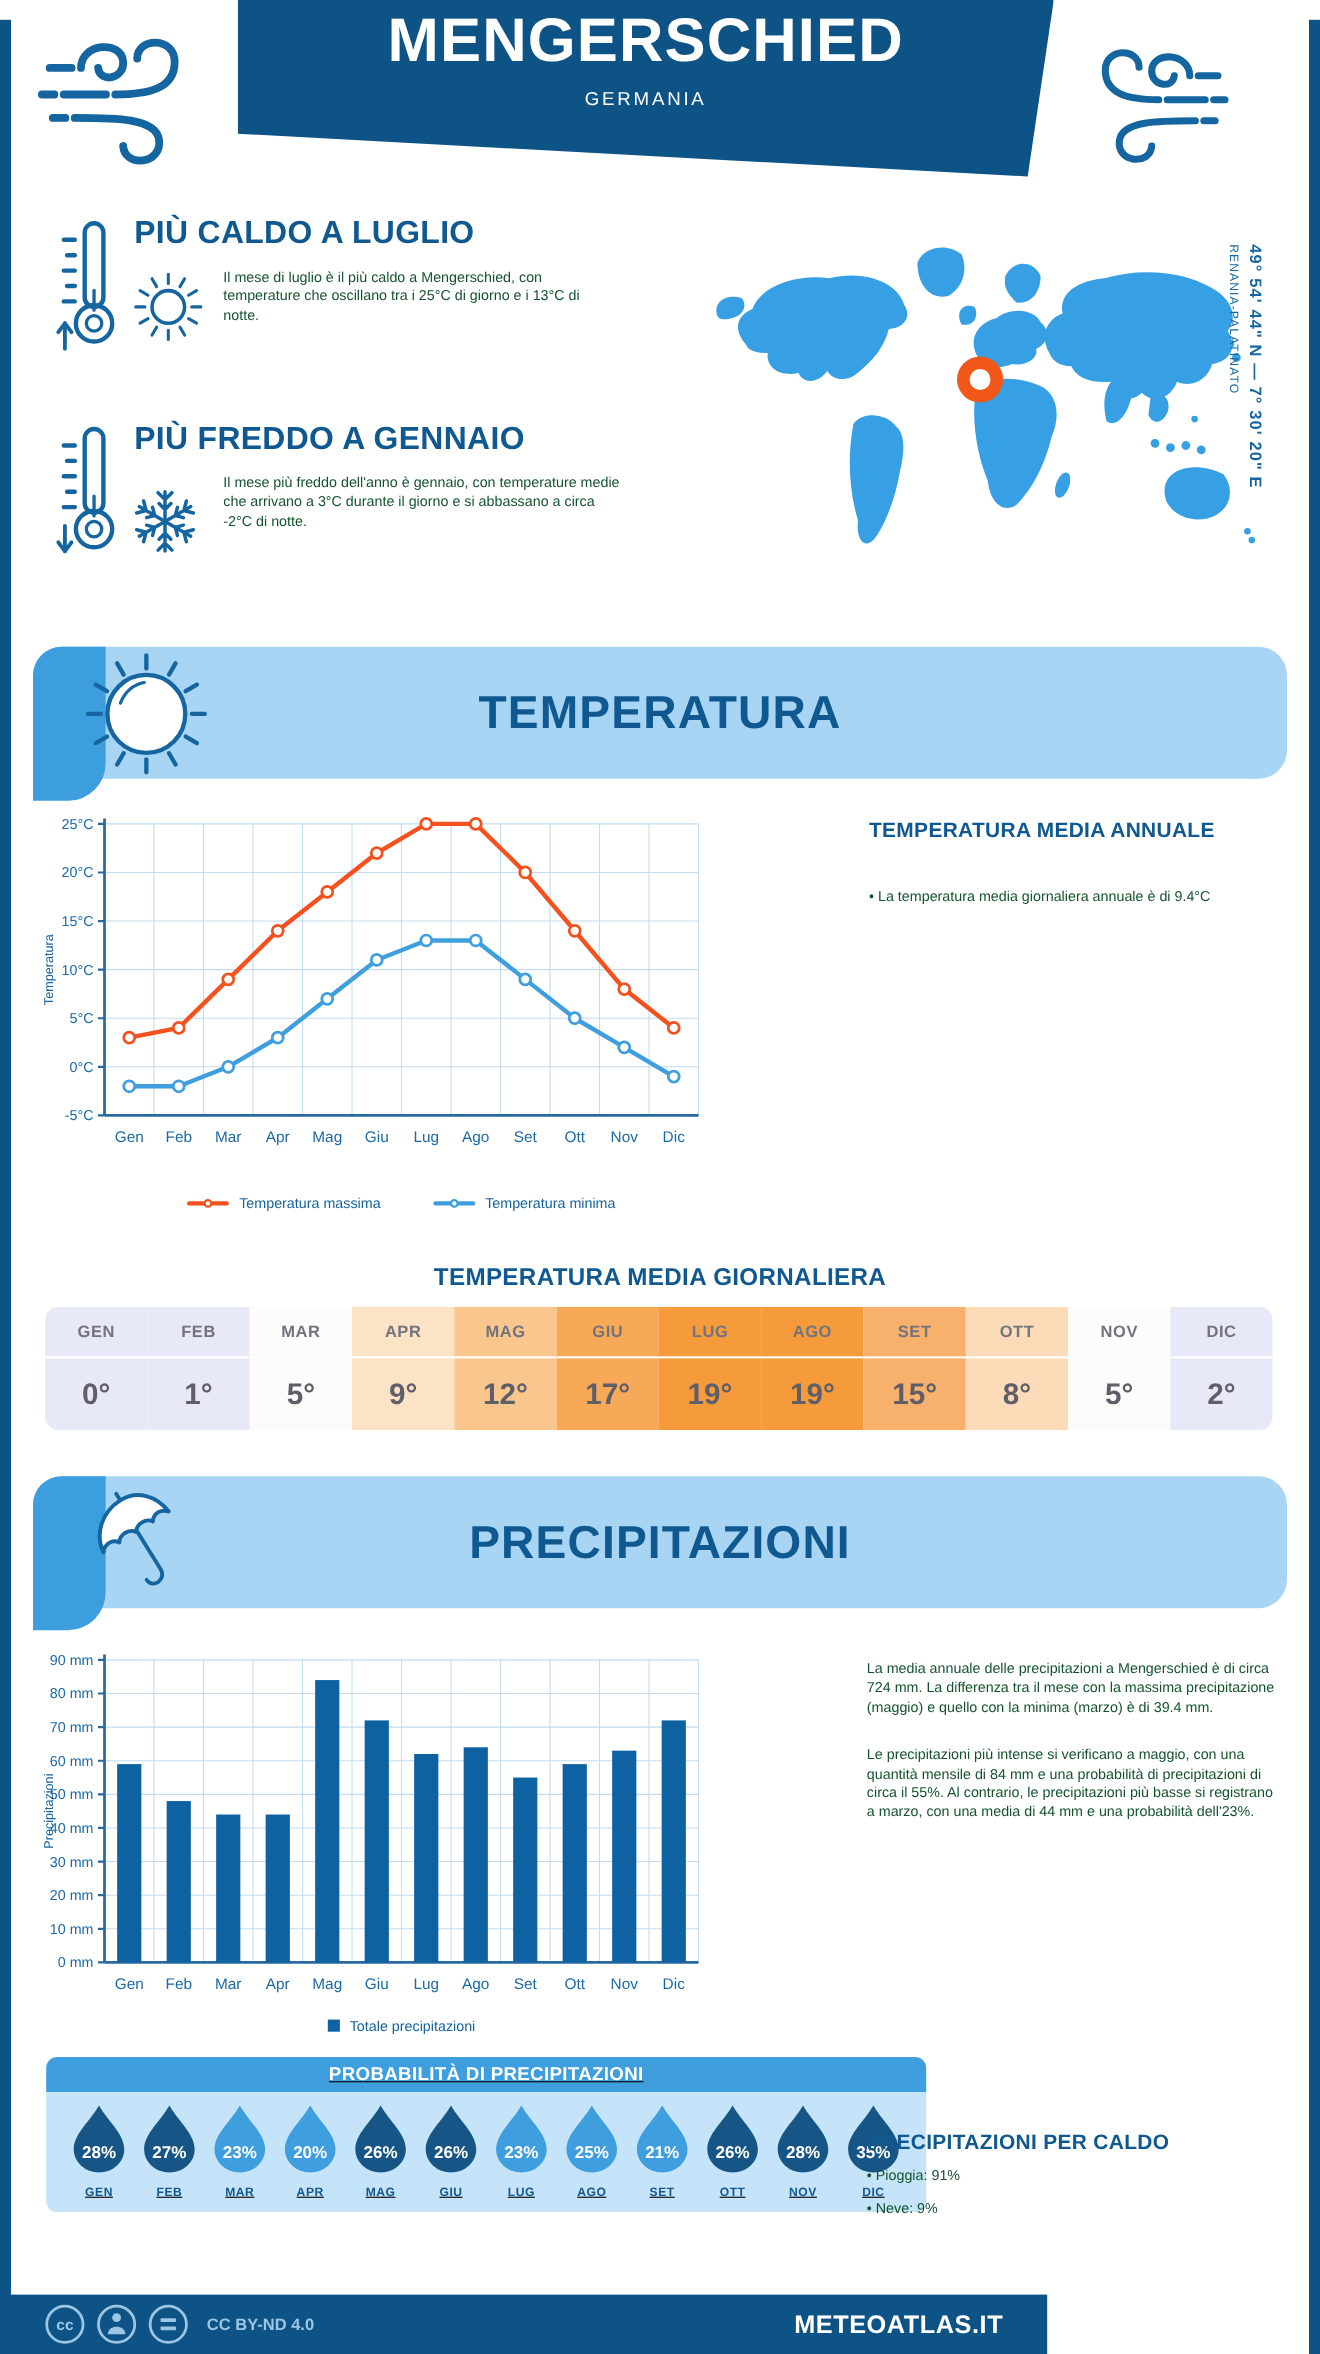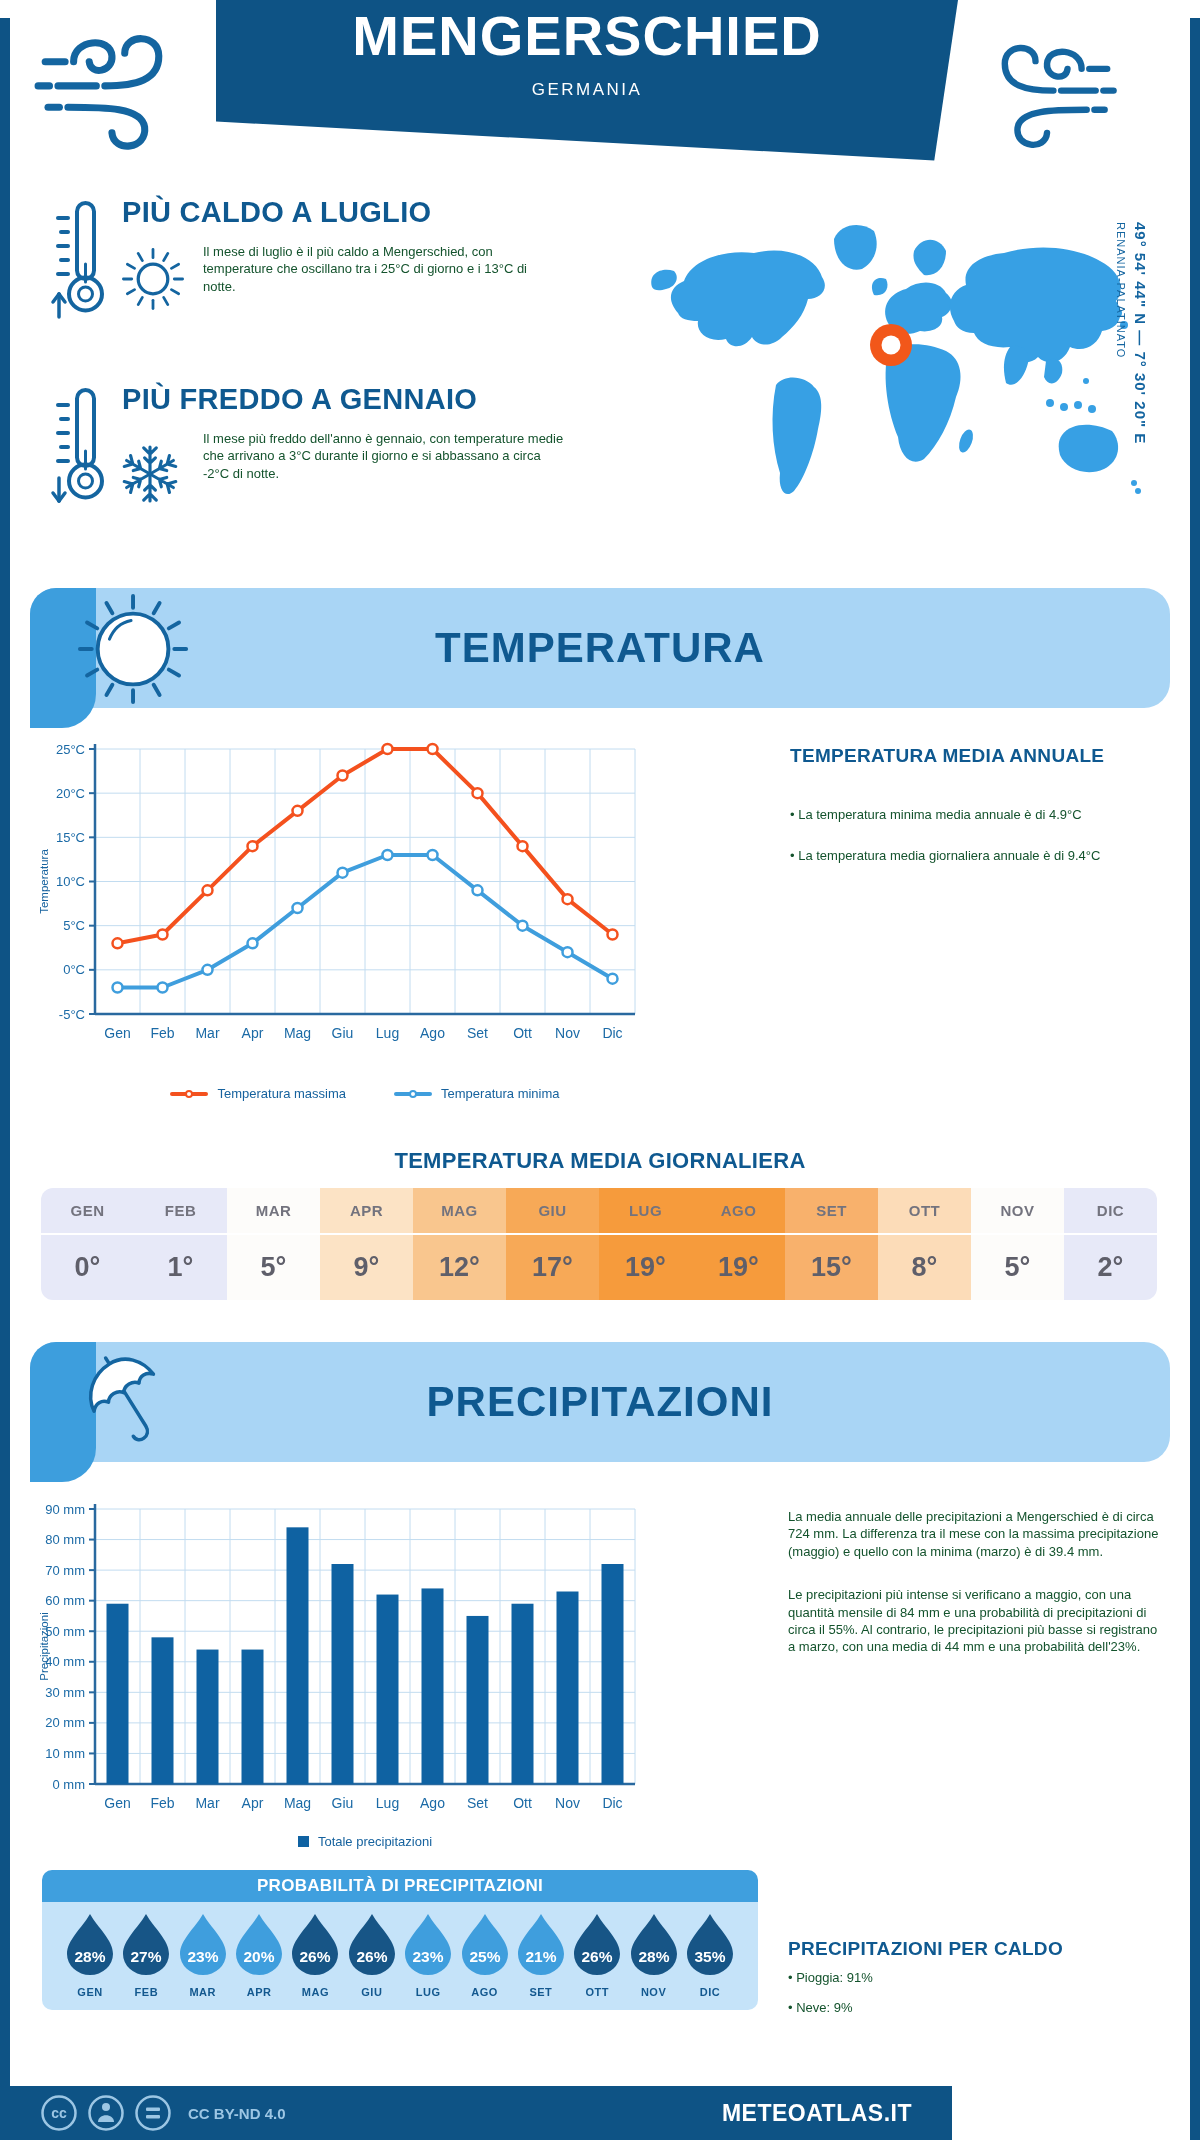--- a/index.html
+++ b/index.html
@@ -55,21 +55,21 @@
   .mt-col{flex:1;}
   .mt-head{height:45px;display:flex;align-items:center;justify-content:center;
            font-size:15px;font-weight:bold;color:#73737e;letter-spacing:0.5px;border-bottom:2px solid #fff;}
   .mt-val{height:65px;display:flex;align-items:center;justify-content:center;
           font-size:27px;font-weight:bold;color:#5f5f6a;}
 
   #precip-paras{left:788px;top:1508px;width:380px;}
   #precip-paras p{margin:0 0 26px 0;}
 
   
-  #prob-box{position:absolute;left:42px;top:1870px;width:716px;}
+  #prob-box{position:absolute;left:42px;top:1870px;width:800px;text-decoration:underline;}
   #prob-header{height:32px;background:#3f9fde;border-radius:10px 10px 0 0;color:#fff;font-weight:bold;
                font-size:17px;text-align:center;line-height:32px;letter-spacing:0.3px;}
   #prob-body{background:#c5e3f9;border-radius:0 0 10px 10px;padding:10px 20px 12px;
              display:flex;justify-content:space-between;}
   .drop-col{width:56px;text-align:center;}
   .drop-label{margin-top:6px;font-size:11px;font-weight:bold;color:#13588f;letter-spacing:0.5px;}
 
   #tipo-title{left:788px;top:1938px;font-size:19px;}
   #tipo-items{left:788px;top:1969px;}
   #tipo-items p{margin:0 0 13px 0;}
@@ -358,21 +358,20 @@
     <span class="leg-item">
       <span class="leg-line" style="background:#3f9edd;color:#3f9edd">
           <span class="leg-dot"></span>
         </span>
       <span>Temperatura minima</span>
     </span>
   </div>
 
   <div class="sec-title" id="annual-title">TEMPERATURA MEDIA ANNUALE</div>
   <div class="body-text" id="annual-bullets">
-    <p>• La temperatura minima media annuale è di 4.9°C</p>
     <p>• La temperatura media giornaliera annuale è di 9.4°C</p>
   </div>
 
   <div id="giornaliera-title">TEMPERATURA MEDIA GIORNALIERA</div>
 
   <div id="month-table">
       <div class="mt-col">
         <div class="mt-head" style="background: rgb(231, 233, 248);">GEN</div>
         <div class="mt-val" style="background: rgb(231, 233, 248);">0°</div>
       </div>

